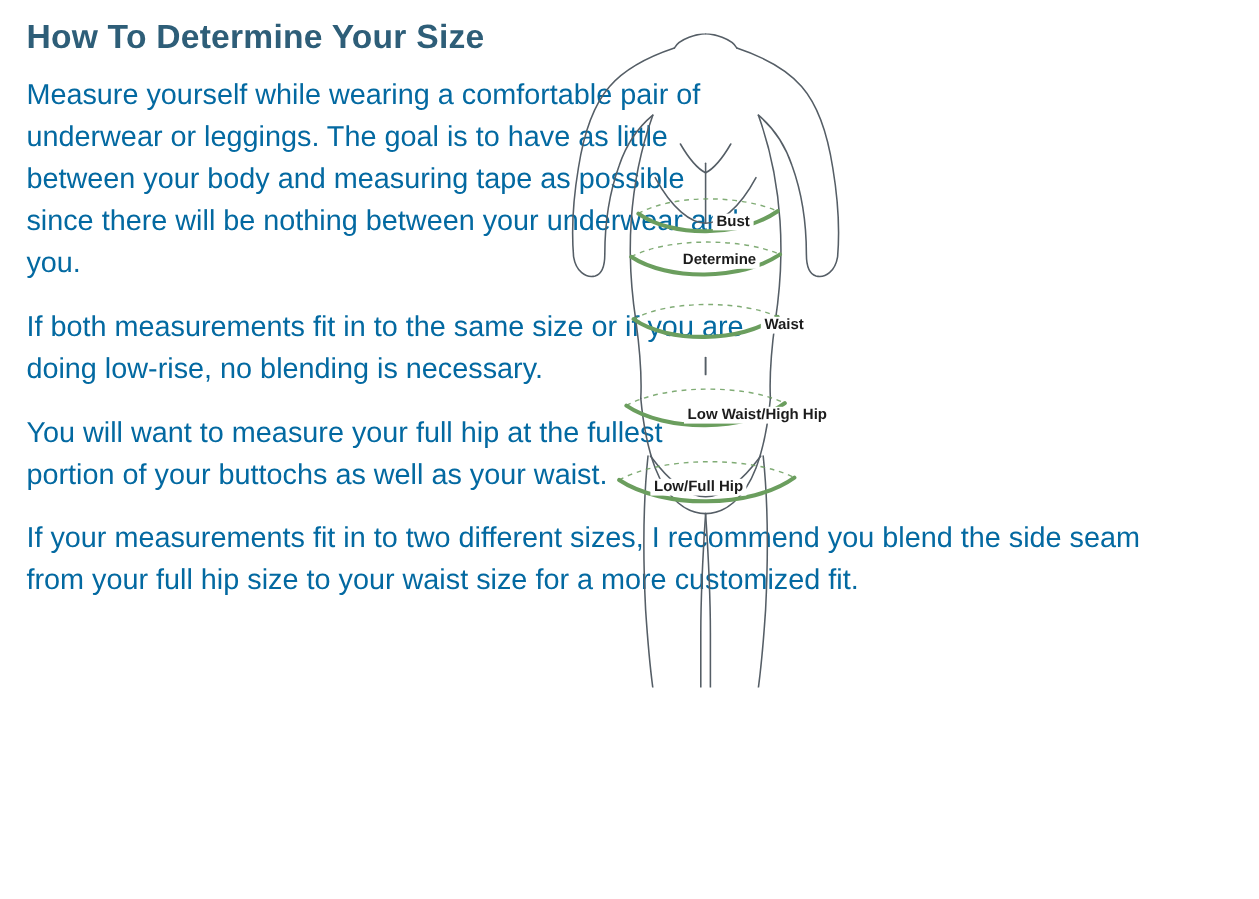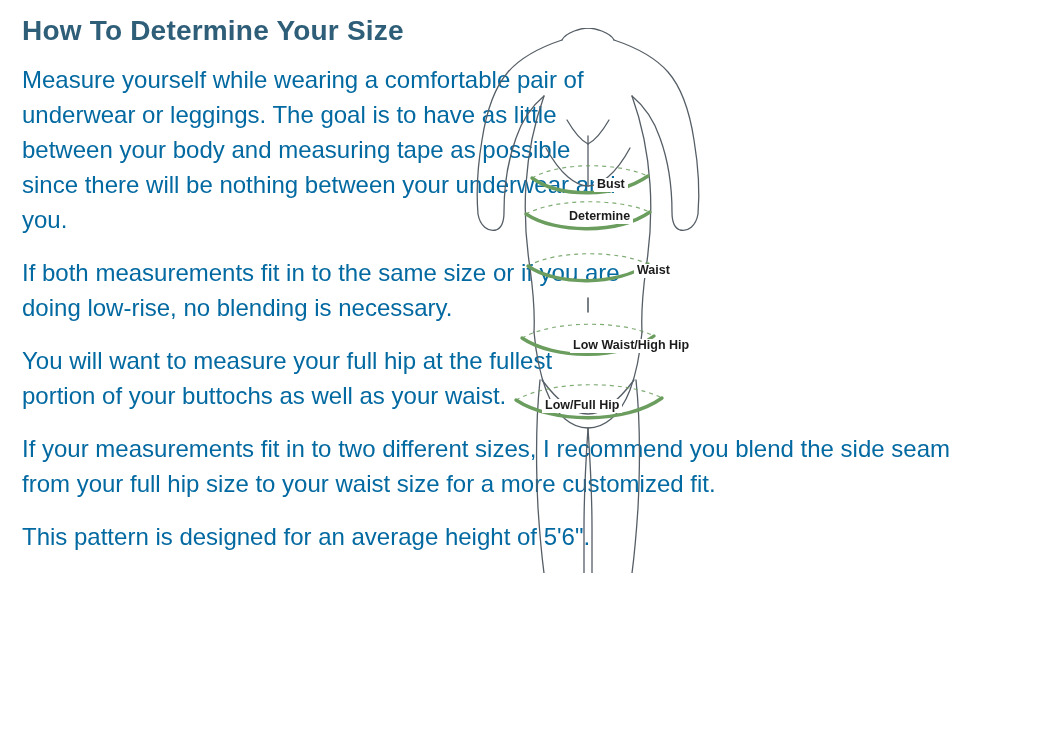--- a/index.html
+++ b/index.html
@@ -79,21 +79,20 @@
   <h1 class="page-title">How To Determine Your Size</h1>
 
   <div class="text-col">
     <p class="para">Measure yourself while wearing a comfortable pair of underwear or leggings. The goal is to have as little between your body and measuring tape as possible since there will be nothing between your underwear and you.</p>
     <p class="para">If both measurements fit in to the same size or if you are doing low-rise, no blending is necessary.</p>
     <p class="para">You will want to measure your full hip at the fullest portion of your buttochs as well as your waist.</p>
   </div>
 
   <div style="width:930px;">
     <p class="para wide">If your measurements fit in to two different sizes, I recommend you blend the side seam from your full hip size to your waist size for a more customized fit.</p>
-    <p class="para wide last">This pattern is designed for an average height of 5'6".</p>
   </div>
 
   <div class="figure">
     <svg width="300" height="545" viewBox="0 0 300 545" xmlns="http://www.w3.org/2000/svg">
       <g fill="none" stroke="#555e66" stroke-width="1.3" stroke-linejoin="round" stroke-linecap="round">
 
         <path d="M126 12 C130 4 146 0 152 0"></path>
         <path d="M178 12 C174 4 158 0 152 0"></path>
 
         <path d="M126 12 C108 18 86 28 72 44 C58 60 50 86 46 112 C42 136 40 162 42 186 C44 198 52 204 60 202 C66 200 68 192 68 184 C68 160 72 132 80 110 C86 92 96 78 108 68"></path>

